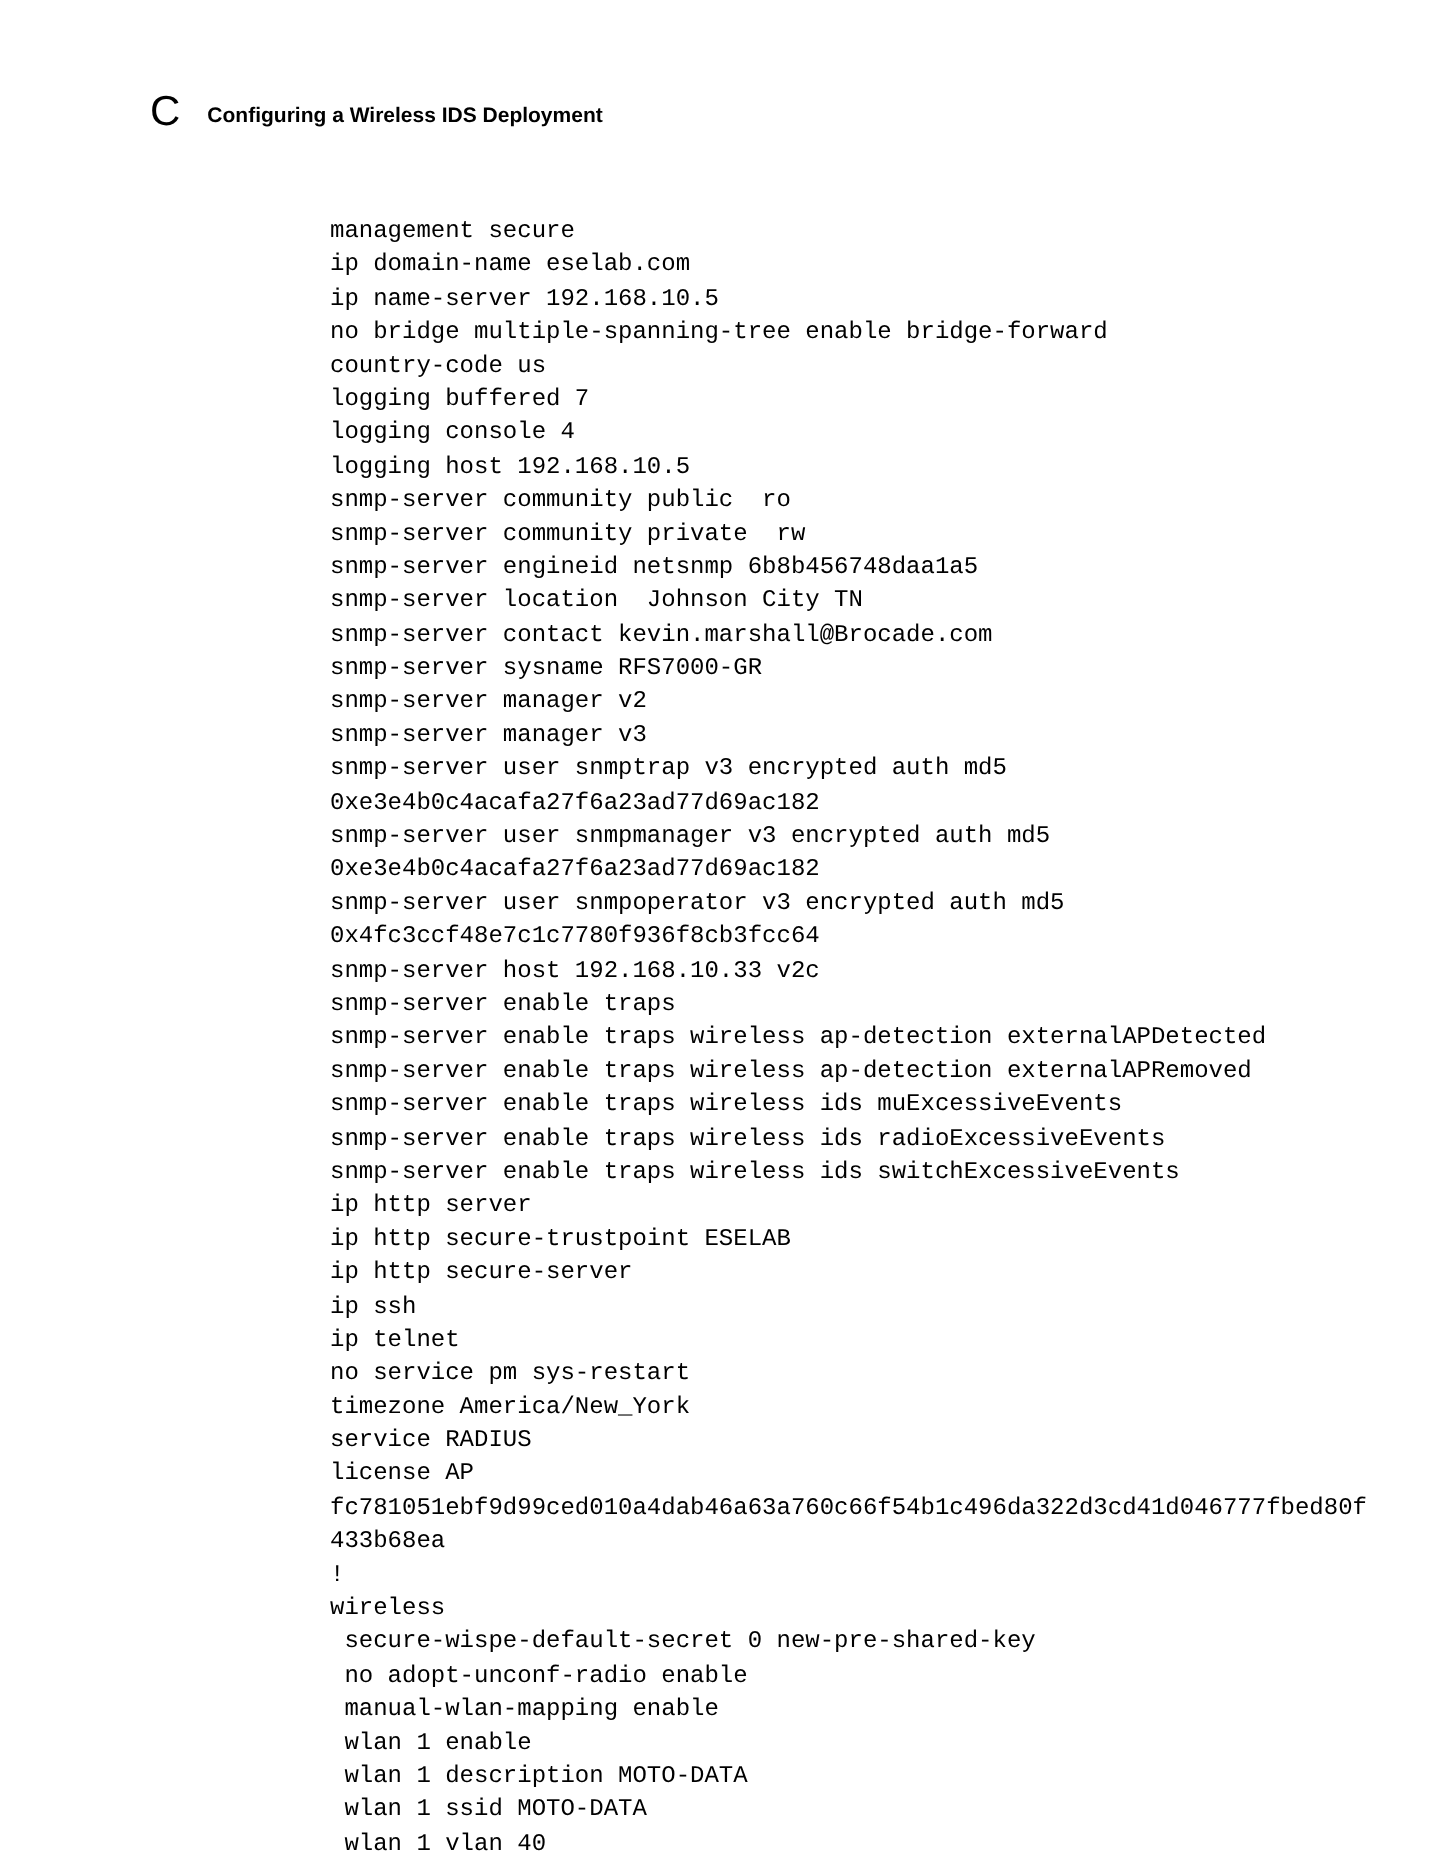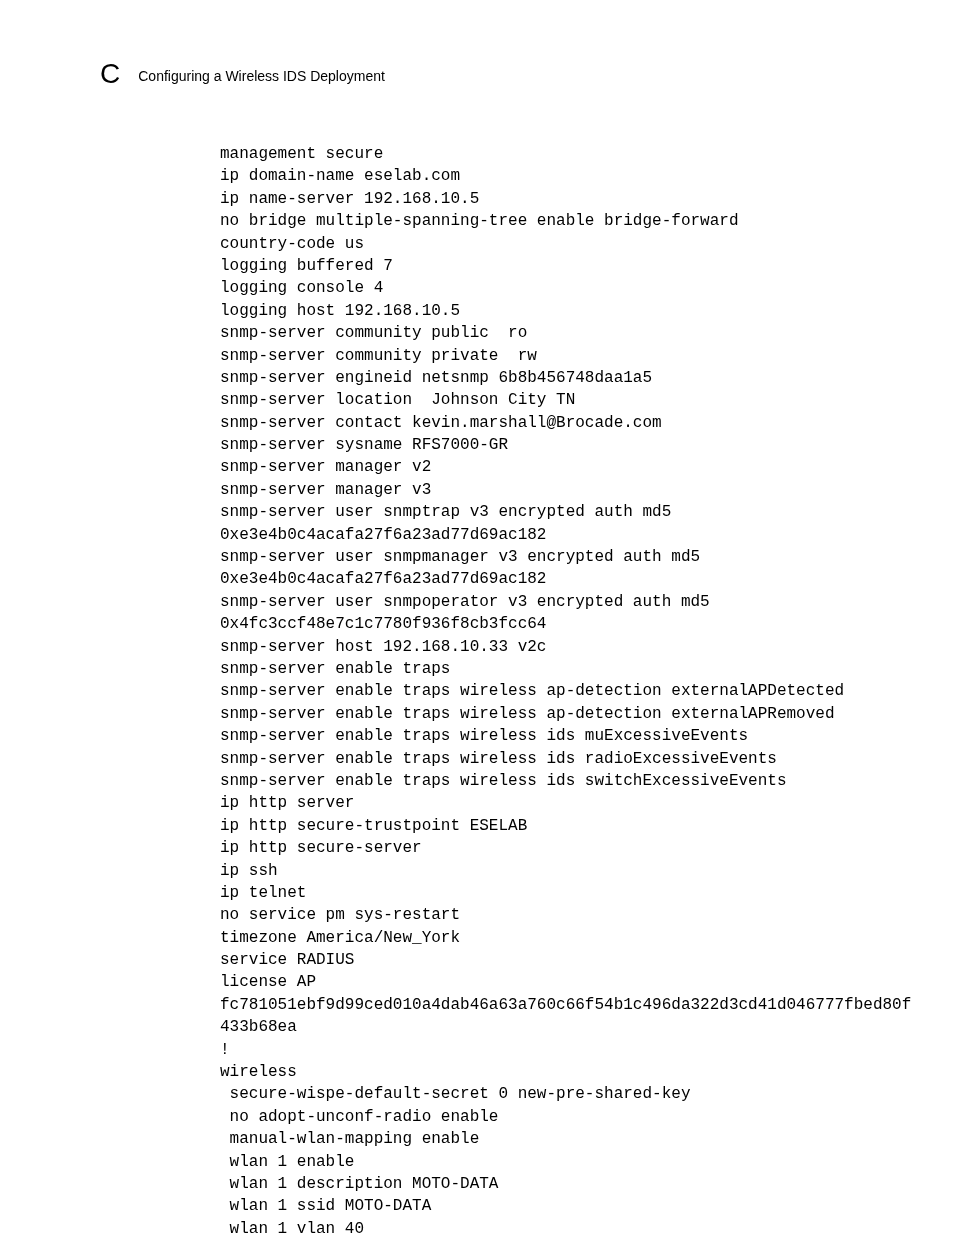--- a/index.html
+++ b/index.html
@@ -26,20 +26,21 @@
     font-weight: 400;
     color: #000000;
     line-height: 1;
   }
   .header-title {
     font-family: Arial, Helvetica, sans-serif;
     font-size: 14px;
     color: #000000;
     position: relative;
     top: -2px;
+    font-weight: bold;
   }
   .config-block {
     font-family: "Courier New", Courier, monospace;
     font-size: 16px;
     line-height: 1.4;
     white-space: pre;
     color: #000000;
     margin-left: 120px;
   }
 </style>

